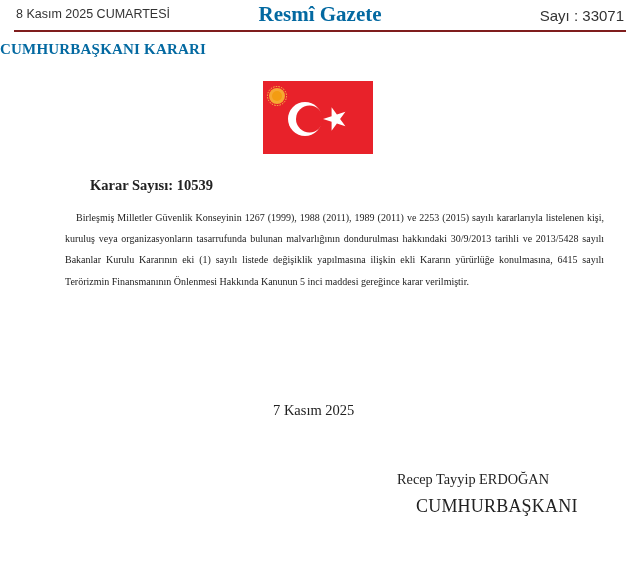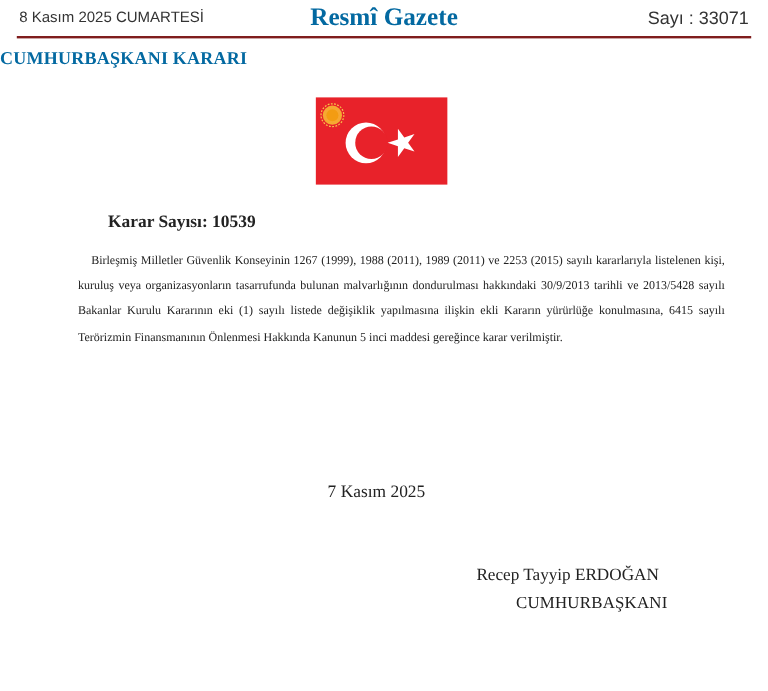--- a/index.html
+++ b/index.html
@@ -37,21 +37,21 @@
     position: absolute; left: 65px; width: 539px; top: 207px;
     font-size: 10px; line-height: 21.2px; text-align: justify; text-indent: 11px;
   }
   .issue-date {
     position: absolute; left: 273px; top: 369px; font-size: 14.5px; margin-top: 33px;
   }
   .signer-name {
     position: absolute; left: 397px; top: 471px; font-weight: normal; font-size: 14.3px;
   }
   .signer-title {
-    position: absolute; left: 430px; top: 496px; font-size: 14px; letter-spacing: 0.2px;
+    position: absolute; left: 416px; top: 496px; font-size: 18px; letter-spacing: 0.2px;
   }
 </style>
 </head>
 <body>
 
 <div class="header">
   <span class="hdr-date">8 Kasım 2025 CUMARTESİ</span>
   <div class="hdr-title">Resmî Gazete</div>
   <span class="hdr-issue">Sayı : 33071</span>
 </div>

